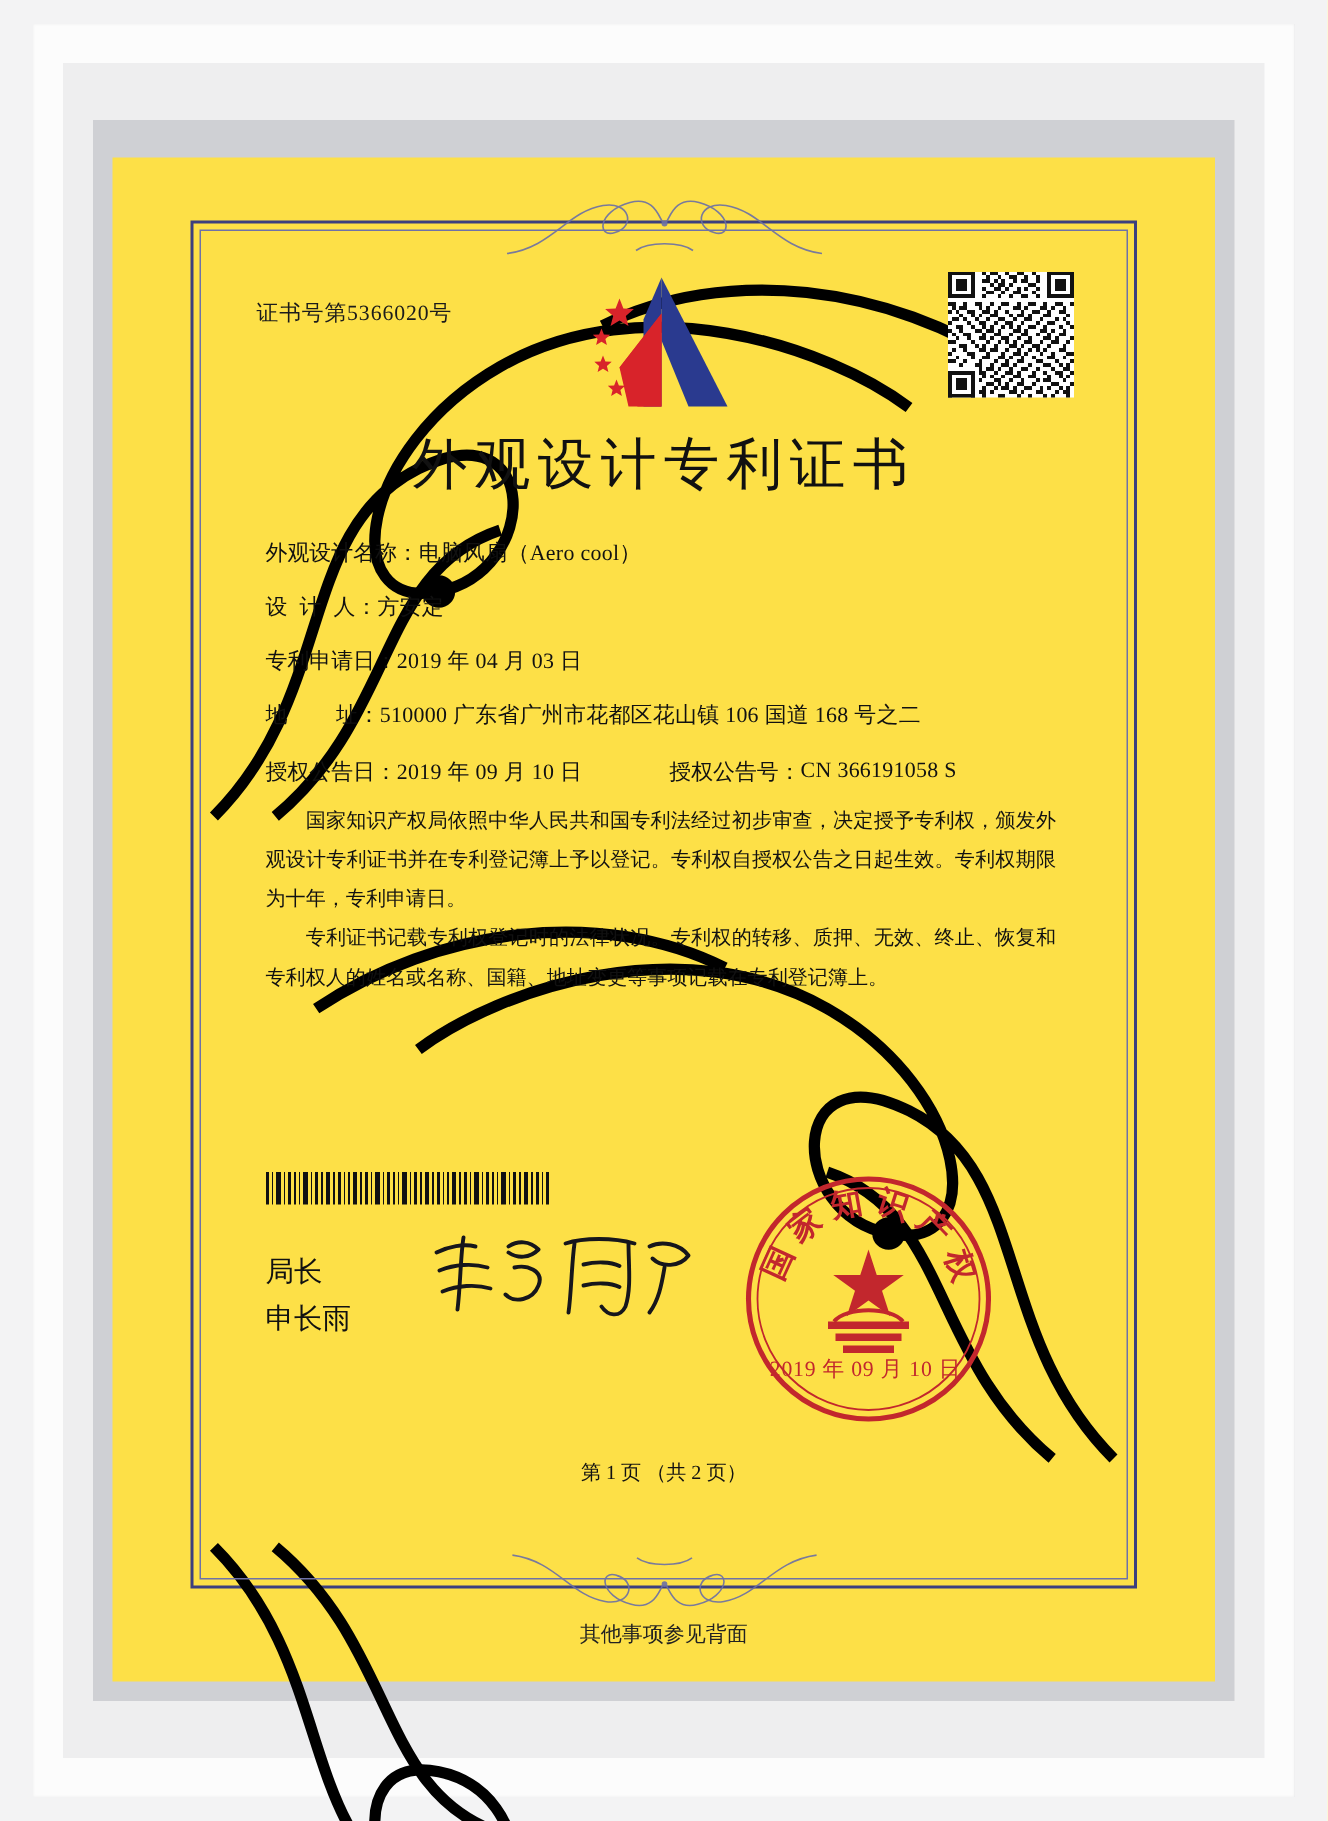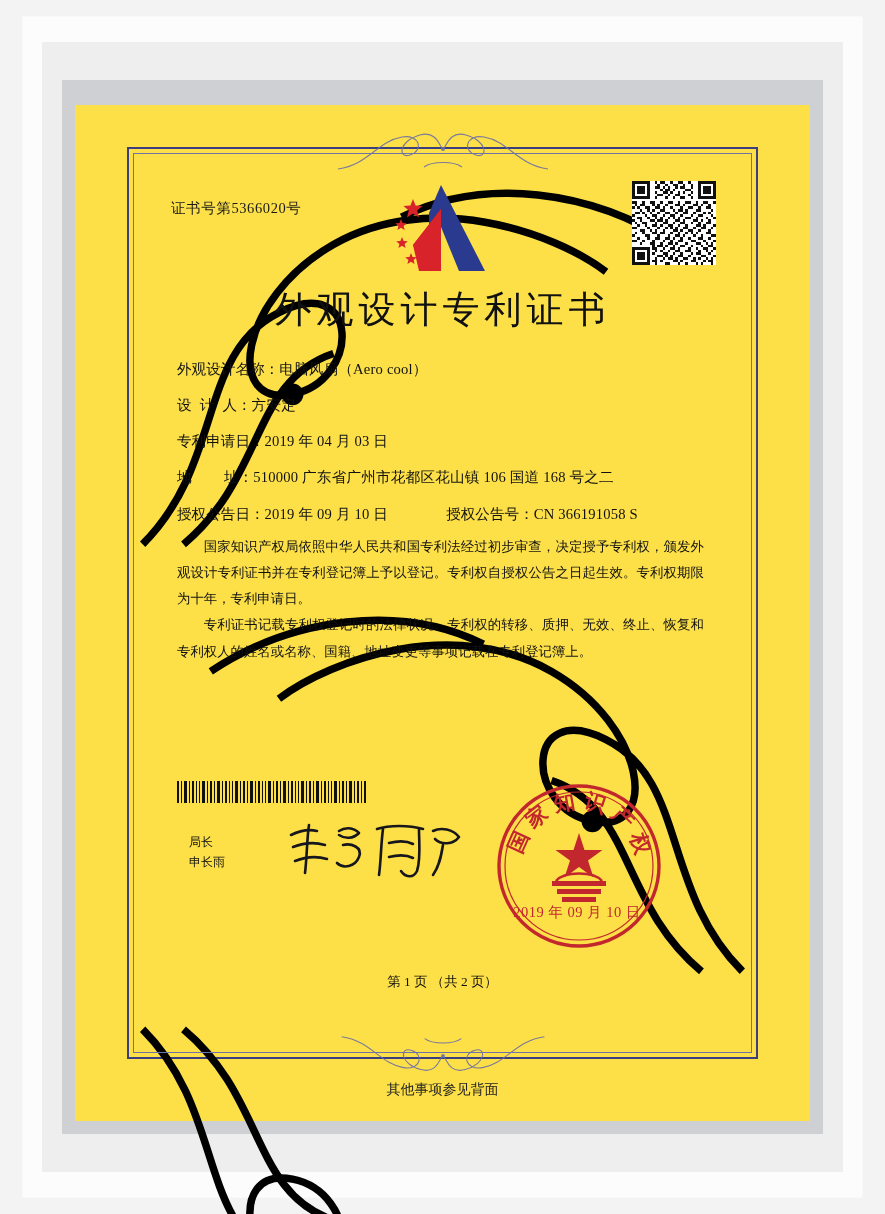--- a/index.html
+++ b/index.html
@@ -188,23 +188,23 @@
   }
   .barcode {
     position: absolute;
     left: 14px;
     top: 0px;
     width: 190px;
     height: 22px;
   }
   .sign-block {
     position: absolute;
-    left: 26px;
+    left: 14px;
     top: 52px;
-    font-size: 12px;
+    font-size: 19px;
     line-height: 1.65;
     color: #111;
   }
   .signature {
     position: absolute;
     left: 120px;
     top: 36px;
     width: 190px;
     height: 66px;
     color: #16161c;

